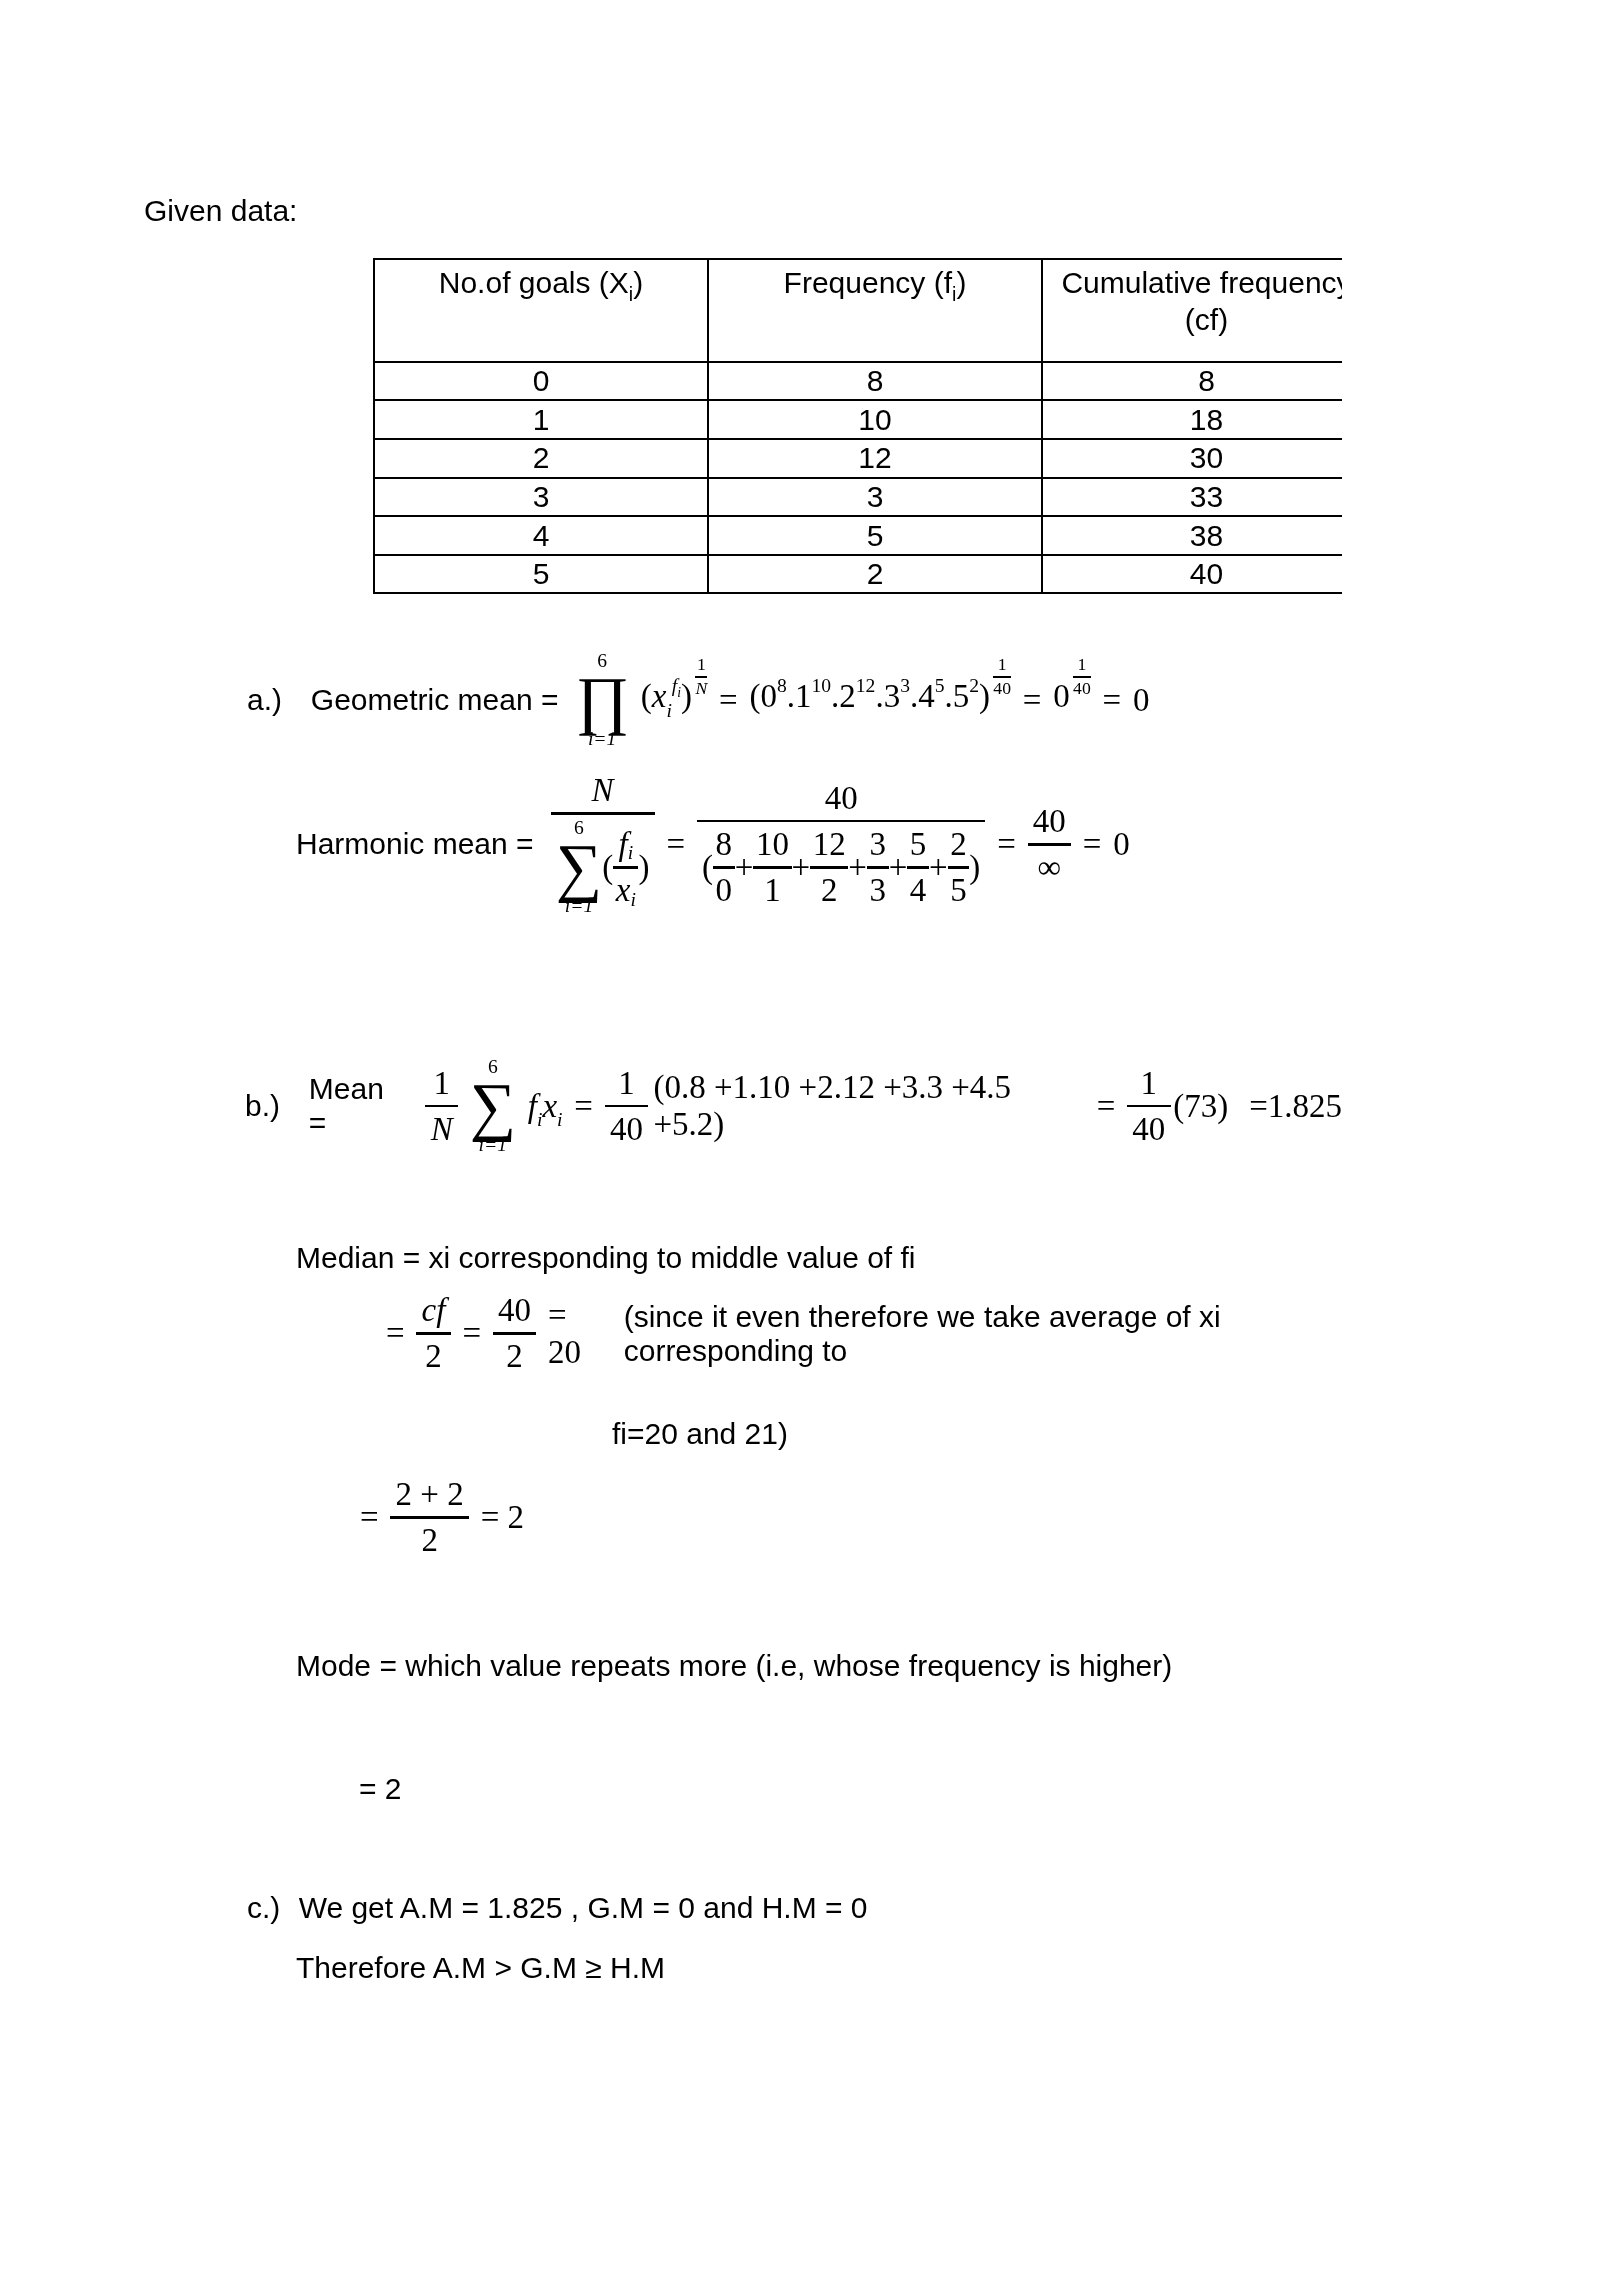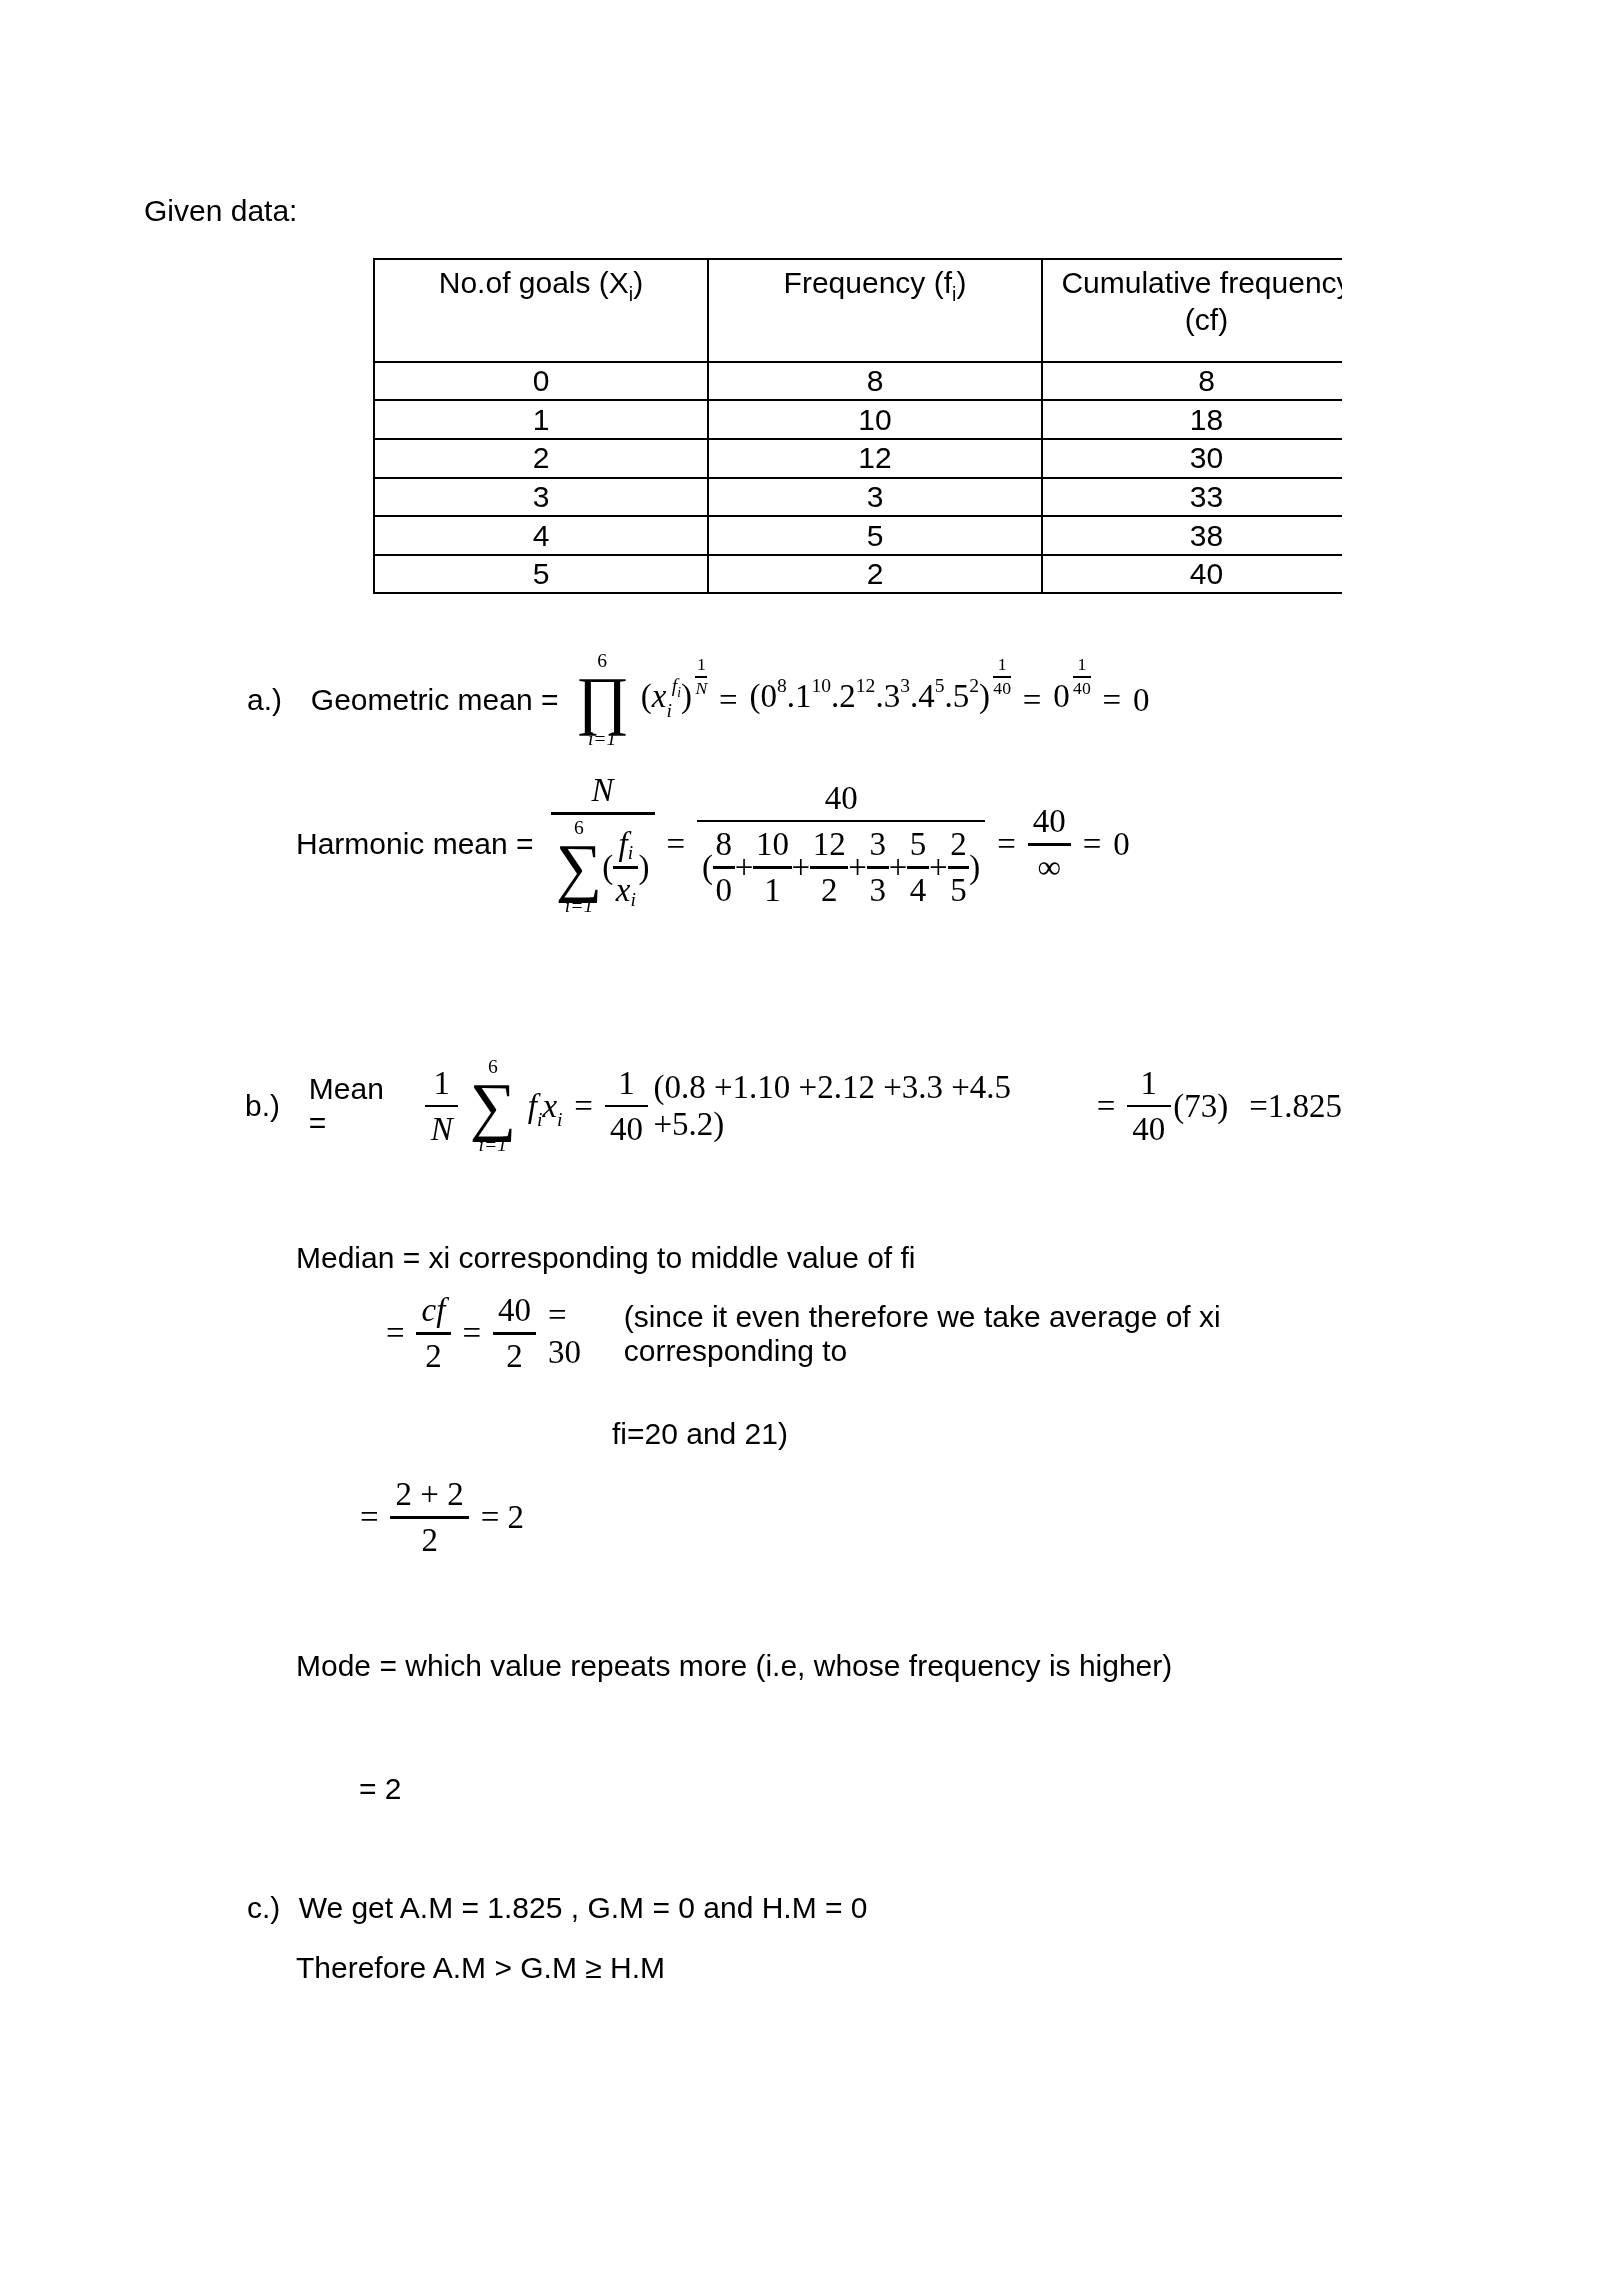--- a/index.html
+++ b/index.html
@@ -232,21 +232,21 @@
         <span class="fnum it">cf</span>
         <span class="bar"></span>
         <span class="fden">2</span>
       </span>
     <span>=</span>
     <span class="frac">
         <span class="fnum">40</span>
         <span class="bar"></span>
         <span class="fden">2</span>
       </span>
-    <span>= 30</span>
+    <span>= 20</span>
     <span class="sans noteml">(since it even therefore we take average of xi corresponding to</span>
   </div>
 
   <div class="abs sans" style="left:612px;top:1417px;">fi=20 and 21)</div>
 
   <div class="abs mrow math" style="left:360px;top:1476px;">
     <span>=</span>
     <span class="frac">
         <span class="fnum">2 + 2</span>
         <span class="bar"></span>

